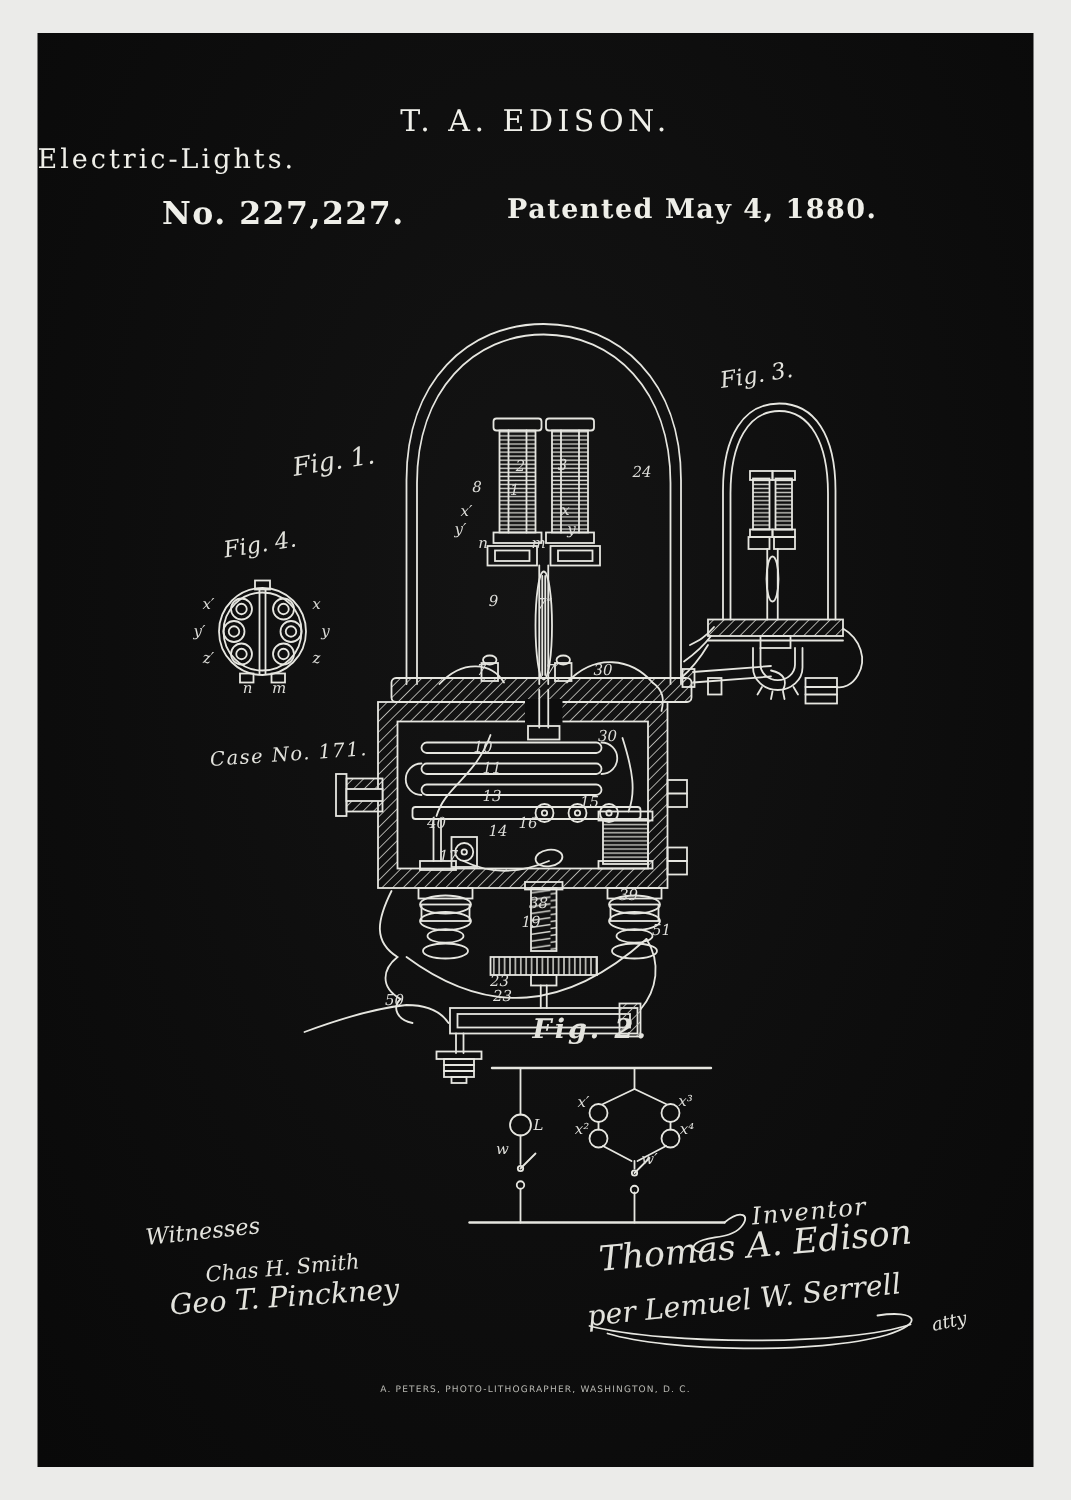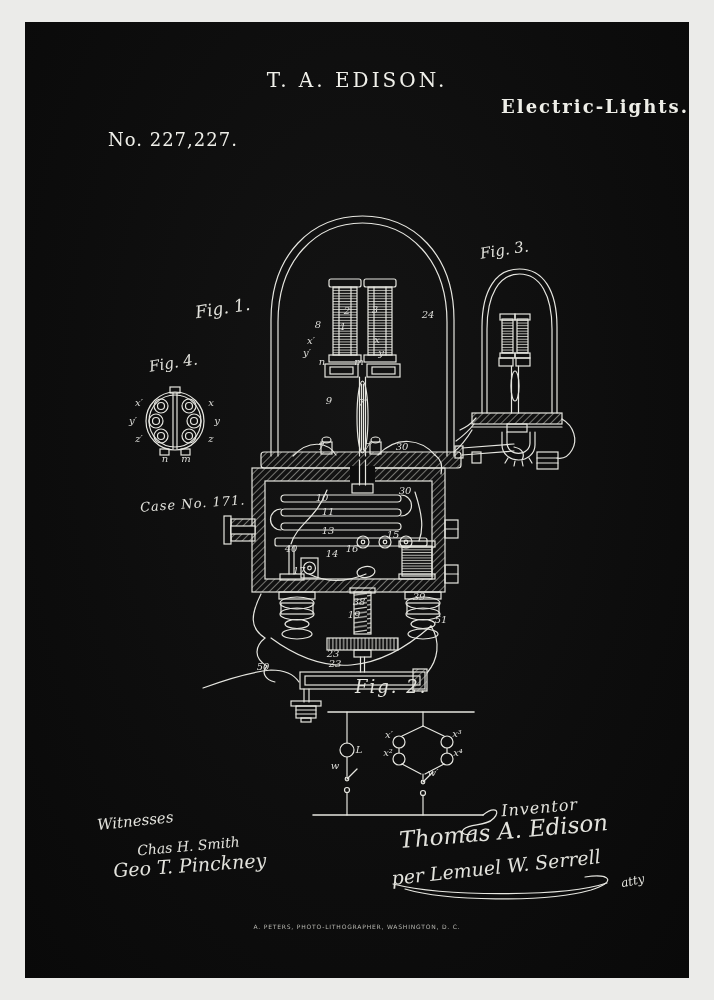--- a/index.html
+++ b/index.html
@@ -4,30 +4,30 @@
 <style>
   html,body{margin:0;padding:0;background:#dcdcda;}
   .page{position:relative;width:714px;height:1000px;background:#ebebe9;overflow:hidden;
         font-family:"DejaVu Serif", serif;}
   .poster{position:absolute;left:25px;top:22px;width:664px;height:956px;
           background:radial-gradient(ellipse at 50% 40%, #141414 0%, #0d0d0d 60%, #090909 100%);}
   .poster *{position:absolute;}
   svg.art{left:0;top:0;width:664px;height:956px;}
   .title1{top:46px;left:0;width:100%;text-align:center;color:#f0f0ea;
           font-size:20px;font-weight:normal;letter-spacing:3px;}
-  .title2{top:74px;left:0;width:100%;text-align:right;color:#eeeee8;
-          font-size:18px;font-weight:bold;letter-spacing:2px;}
-  .patno{top:107px;left:83px;color:#efefe9;font-size:18px;font-weight:normal;letter-spacing:1px;}
+  .title2{top:74px;left:0;width:100%;text-align:left;color:#eeeee8;
+          font-size:18px;font-weight:normal;letter-spacing:2px;}
+  .patno{top:107px;left:83px;color:#efefe9;font-size:21px;font-weight:bold;letter-spacing:1px;}
   .patdate{top:107px;right:104px;color:#efefe9;font-size:18px;font-weight:bold;letter-spacing:1px;}
   .script{font-style:italic;color:#e3e3dd;white-space:nowrap;}
   .fig1{top:276px;left:170px;font-size:17px;transform:rotate(-9deg);}
   .fig3{top:219px;left:455px;font-size:15px;transform:rotate(-9deg);}
   .fig4{top:332px;left:124px;font-size:15px;transform:rotate(-9deg);}
   .case{top:474px;left:115px;font-size:13px;transform:rotate(-4deg);letter-spacing:1px;}
-  .fig2{top:654px;left:330px;font-size:18px;font-weight:normal;letter-spacing:2px;}
+  .fig2{top:654px;left:330px;font-size:18px;font-weight:bold;letter-spacing:2px;}
   .witn{top:790px;left:72px;font-size:15px;transform:rotate(-6deg);}
   .sig1{top:816px;left:112px;font-size:14px;transform:rotate(-5deg);}
   .sig2{top:832px;left:88px;font-size:19px;transform:rotate(-4deg);}
   .invh{top:776px;left:476px;font-size:16px;transform:rotate(-5deg);letter-spacing:1px;}
   .invs{top:796px;left:374px;font-size:23px;transform:rotate(-5deg);}
   .atty1{top:834px;left:366px;font-size:19px;transform:rotate(-6deg);}
   .atty2{top:852px;left:596px;font-size:12px;transform:rotate(-12deg);}
   .footer{top:901px;left:0;width:100%;text-align:center;color:#b9b9b3;
           font-family:"DejaVu Sans", sans-serif;font-size:6px;letter-spacing:0.8px;}
   .callout{font:italic 10px "DejaVu Serif", serif;fill:#dededa;text-anchor:middle;}
@@ -323,20 +323,21 @@
             <text x="363" y="734" class="callout" stroke="none" fill="#dededa">x²</text>
             <text x="433" y="734" class="callout" stroke="none" fill="#dededa">x⁴</text>
             <text x="408" y="754" class="callout" stroke="none" fill="#dededa">w′</text>
           </g>
       </g>
     </svg>
 
     <div class="title1">T. A. EDISON.</div>
     <div class="title2">Electric-Lights.</div>
     <div class="patno">No. 227,227.</div>
+    <div class="patdate">Patented May 4, 1880.</div>
 
     <div class="script fig1">Fig. 1.</div>
     <div class="script fig3">Fig. 3.</div>
     <div class="script fig4">Fig. 4.</div>
     <div class="script case">Case No. 171.</div>
     <div class="script fig2">Fig. 2.</div>
 
     <div class="script witn">Witnesses</div>
     <div class="script sig1">Chas H. Smith</div>
     <div class="script sig2">Geo T. Pinckney</div>

